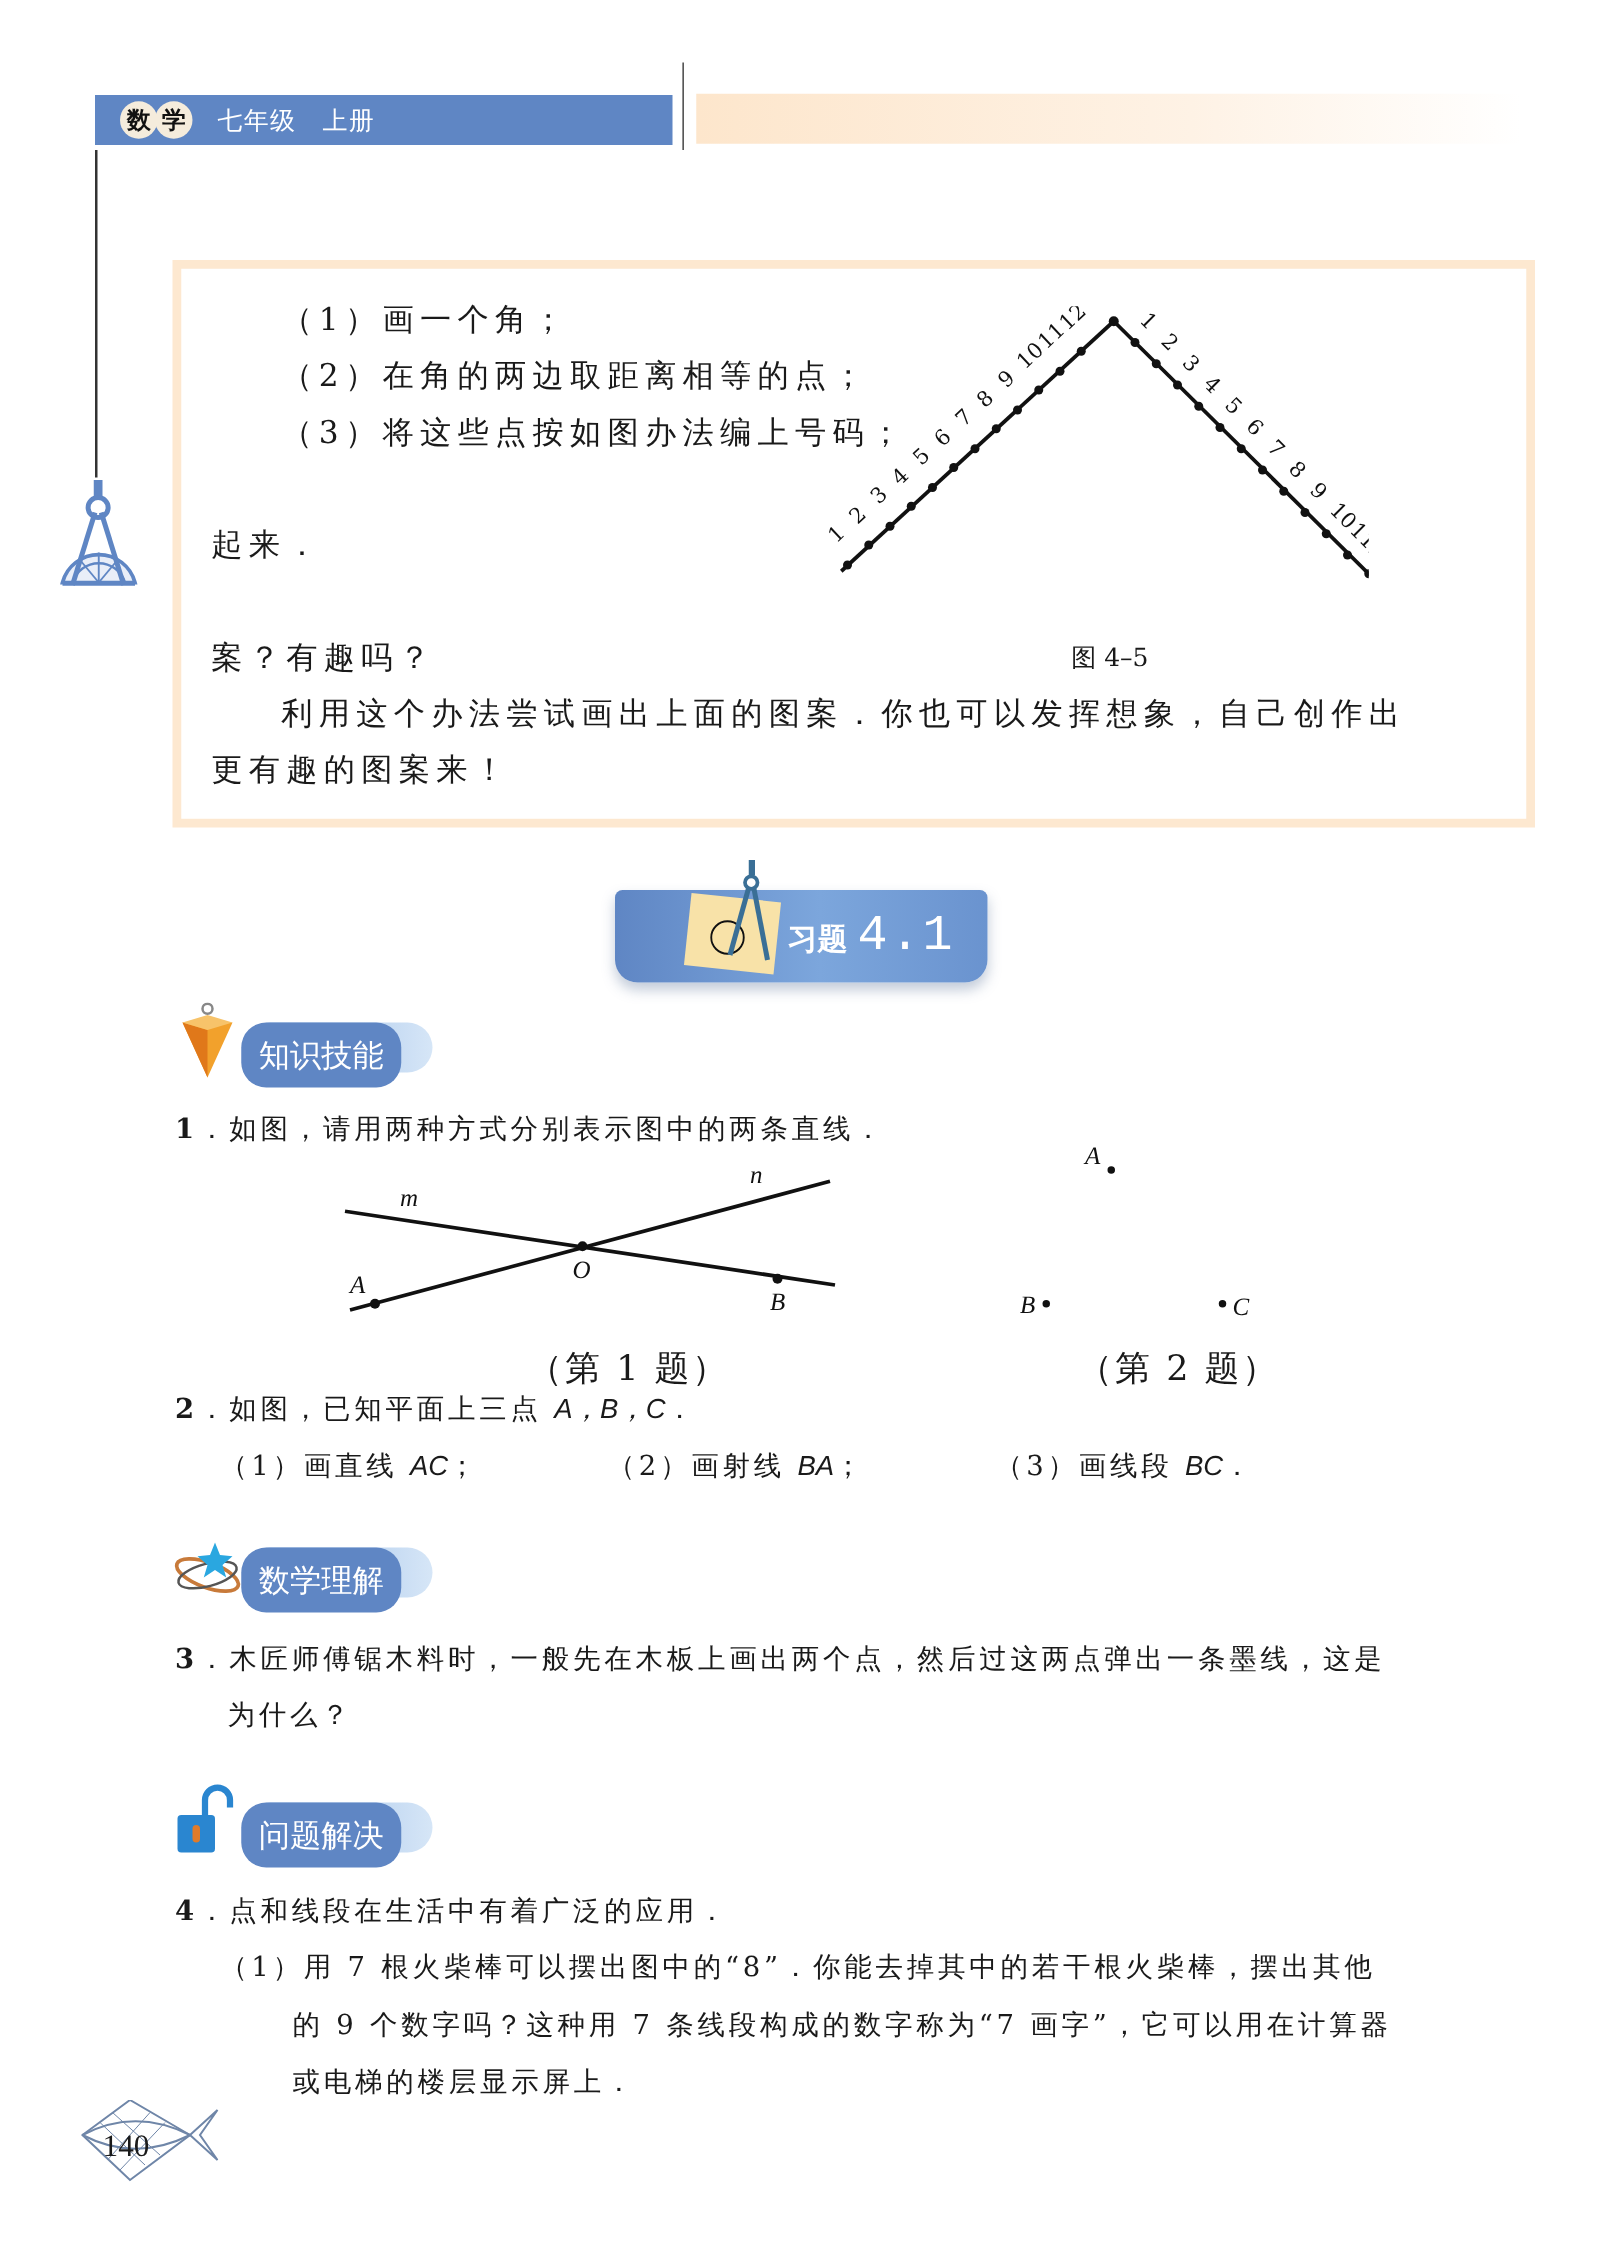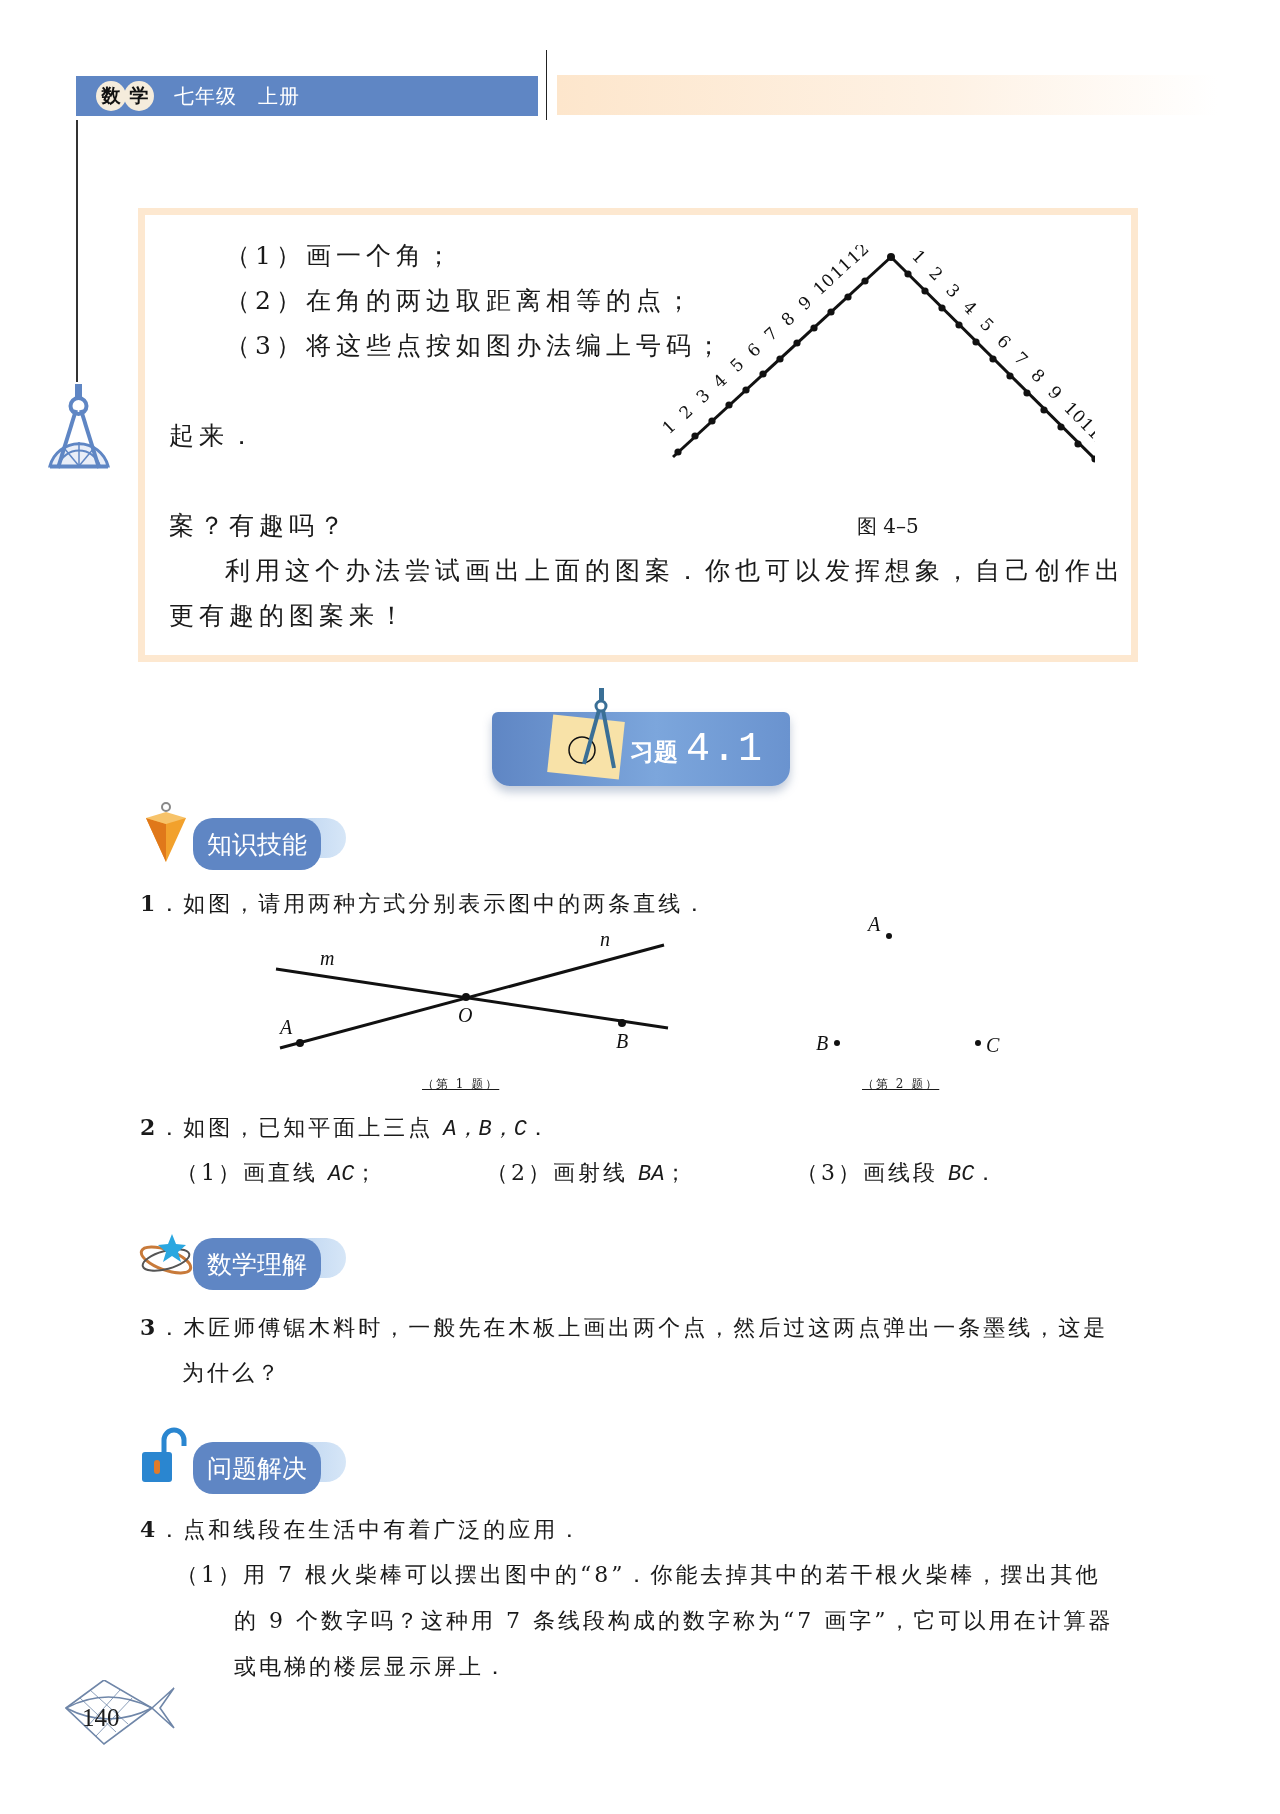--- a/index.html
+++ b/index.html
@@ -29,21 +29,21 @@
   }
   .hdr-vline { left: 546px; top: 50px; width: 1px; height: 70px; background: #222; }
   .hdr-grad {
     left: 557px; top: 75px; width: 660px; height: 40px;
     background: linear-gradient(90deg, #fde6cc 0%, #fef2e5 60%, #ffffff 100%);
   }
   .side-line { left: 76px; top: 120px; width: 2px; height: 262px; background: #333; }
   .side-icon { left: 44px; top: 384px; width: 70px; height: 90px; }
   
   .activity-box {
-    left: 138px; top: 208px; width: 1000px; height: 454px;
+    left: 138px; top: 208px; width: 1090px; height: 454px;
     border: 7px solid #fde8d0; background: #fff; box-sizing: border-box;
   }
   .ab-line {
     position: absolute; font-size: 25px; line-height: 30px; letter-spacing: 5px;
     white-space: nowrap;
   }
   .fig-cap { font-size: 20px; font-family: "DejaVu Serif", serif; }
   
   .banner {
     left: 492px; top: 712px; width: 298px; height: 74px;
@@ -71,22 +71,22 @@
   }
   .pill-shadow {
     height: 40px; border-radius: 20px; width: 150px;
     background: linear-gradient(90deg, #8fb5e4, #d6e6f7);
   }
   
   .q {
     position: absolute; font-size: 22px; line-height: 26px; letter-spacing: 3px; white-space: nowrap;
   }
   .q b { font-family: "DejaVu Serif", serif; }
-  .cap { font-size: 12px; letter-spacing: 2px; text-decoration: underline; }
-  i.m { font-family: Liberation Mono, monospace; font-style: italic; letter-spacing: 0; }
+  .cap { font-size: 28px; letter-spacing: 2px; }
+  i.m { font-family: Liberation Sans, sans-serif; font-style: italic; letter-spacing: 0; }
   .pagefish { left: 60px; top: 1680px; width: 116px; height: 80px; }
 </style>
 </head>
 <body>
 
 <div class="abs hdr-bar">
   <div class="hdr-badge">
     <span class="hdr-circle">数</span>
     <span class="hdr-circle">学</span>
   </div>

